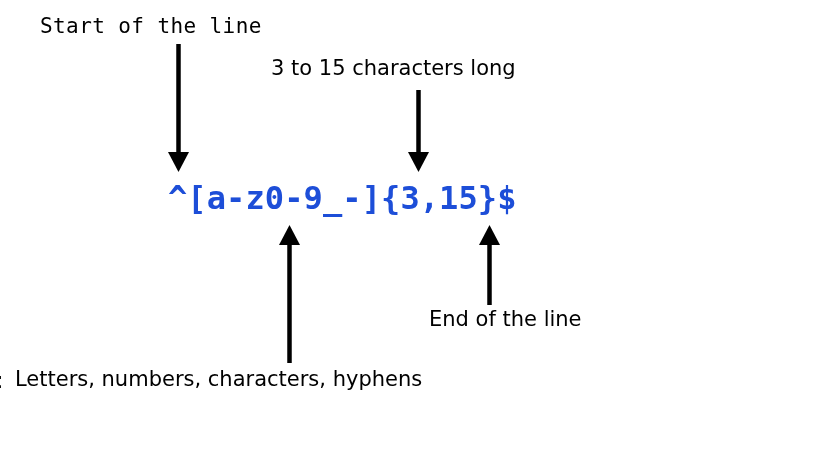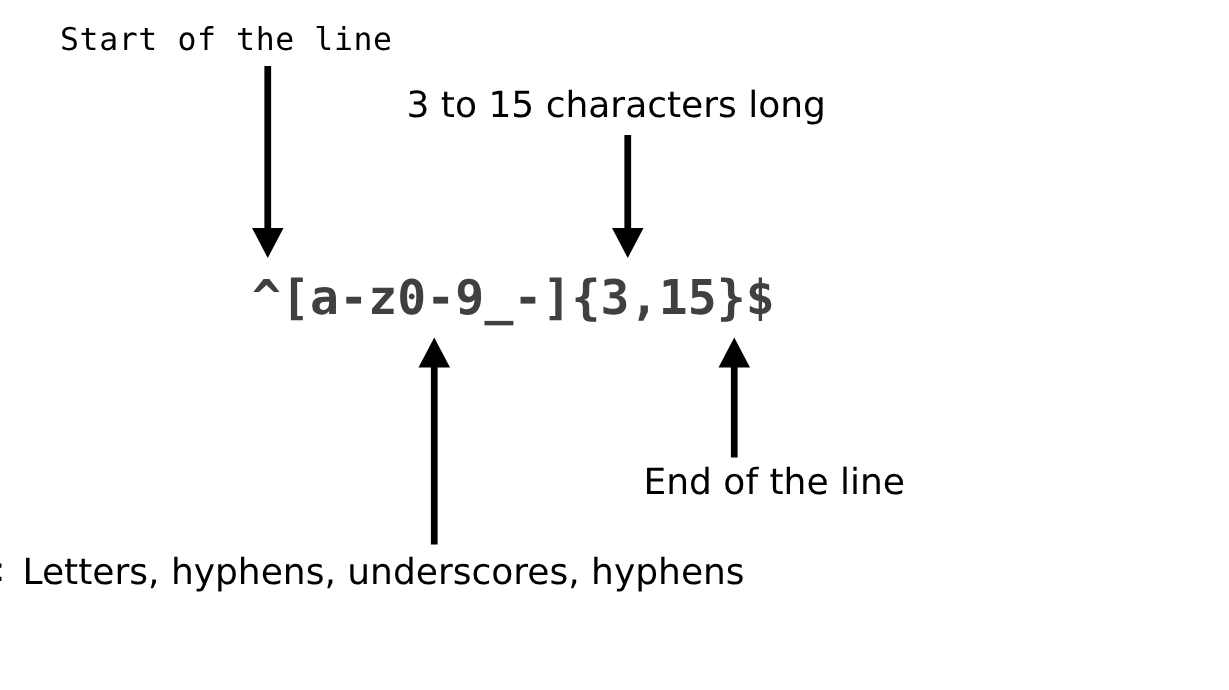--- a/index.html
+++ b/index.html
@@ -26,21 +26,21 @@
   }
   
   .label-mono {
     font-family: "DejaVu Sans Mono", "Liberation Mono", monospace;
     font-size: 21px;
     letter-spacing: 0.4px;
   }
   
   .label-sans {
     font-family: "DejaVu Sans", "Liberation Sans", sans-serif;
-    font-size: 24px;
+    font-size: 21px;
   }
   
   .pattern {
     position: absolute;
     font-family: "DejaVu Sans Mono", "Liberation Mono", monospace;
     font-weight: bold;
     font-size: 32px;
     letter-spacing: 0.1px;
     color: #000000;
     white-space: pre;
@@ -69,23 +69,23 @@
 <div id="canvas" style="background: rgb(255, 255, 255);">
 
   <div class="clipped-glyph" id="clipped-glyph" style="left: -4px; top: 369px; color: rgb(0, 0, 0);">:</div>
 
   <div class="label label-mono" id="anno-0" style="left: 40px; top: 16px; color: rgb(0, 0, 0);">Start of the line</div>
 
   <div class="label label-sans" id="anno-1" style="left: 271px; top: 58px; color: rgb(0, 0, 0);">3 to 15 characters long</div>
 
   <div class="label label-sans" id="anno-2" style="left: 429px; top: 309px; color: rgb(0, 0, 0);">End of the line</div>
 
-  <div class="label label-sans" id="anno-3" style="left: 15px; top: 369px; color: rgb(0, 0, 0);">Letters, hyphens, underscores, hyphens</div>
+  <div class="label label-sans" id="anno-3" style="left: 15px; top: 369px; color: rgb(0, 0, 0);">Letters, numbers, characters, hyphens</div>
 
-  <div class="pattern" id="pattern-text" style="left: 168px; top: 182px; color: #404040;">^[a-z0-9_-]{3,15}$</div>
+  <div class="pattern" id="pattern-text" style="left: 168px; top: 182px; color: #1d4ed8;">^[a-z0-9_-]{3,15}$</div>
 
   <div id="arrow-layer">
       <div class="arrow" style="left: 165.5px; top: 44px; width: 25px; height: 128px;">
         <svg width="25" height="128" viewBox="0 0 25 128">
           <line x1="12.5" y1="0" x2="12.5" y2="111" stroke="#000000" stroke-width="4.5"></line>
           <polygon points="2,108 23,108 12.5,128" fill="#000000"></polygon>
         </svg>
       </div>
       <div class="arrow" style="left: 405.5px; top: 90px; width: 25px; height: 82px;">
         <svg width="25" height="82" viewBox="0 0 25 82">

